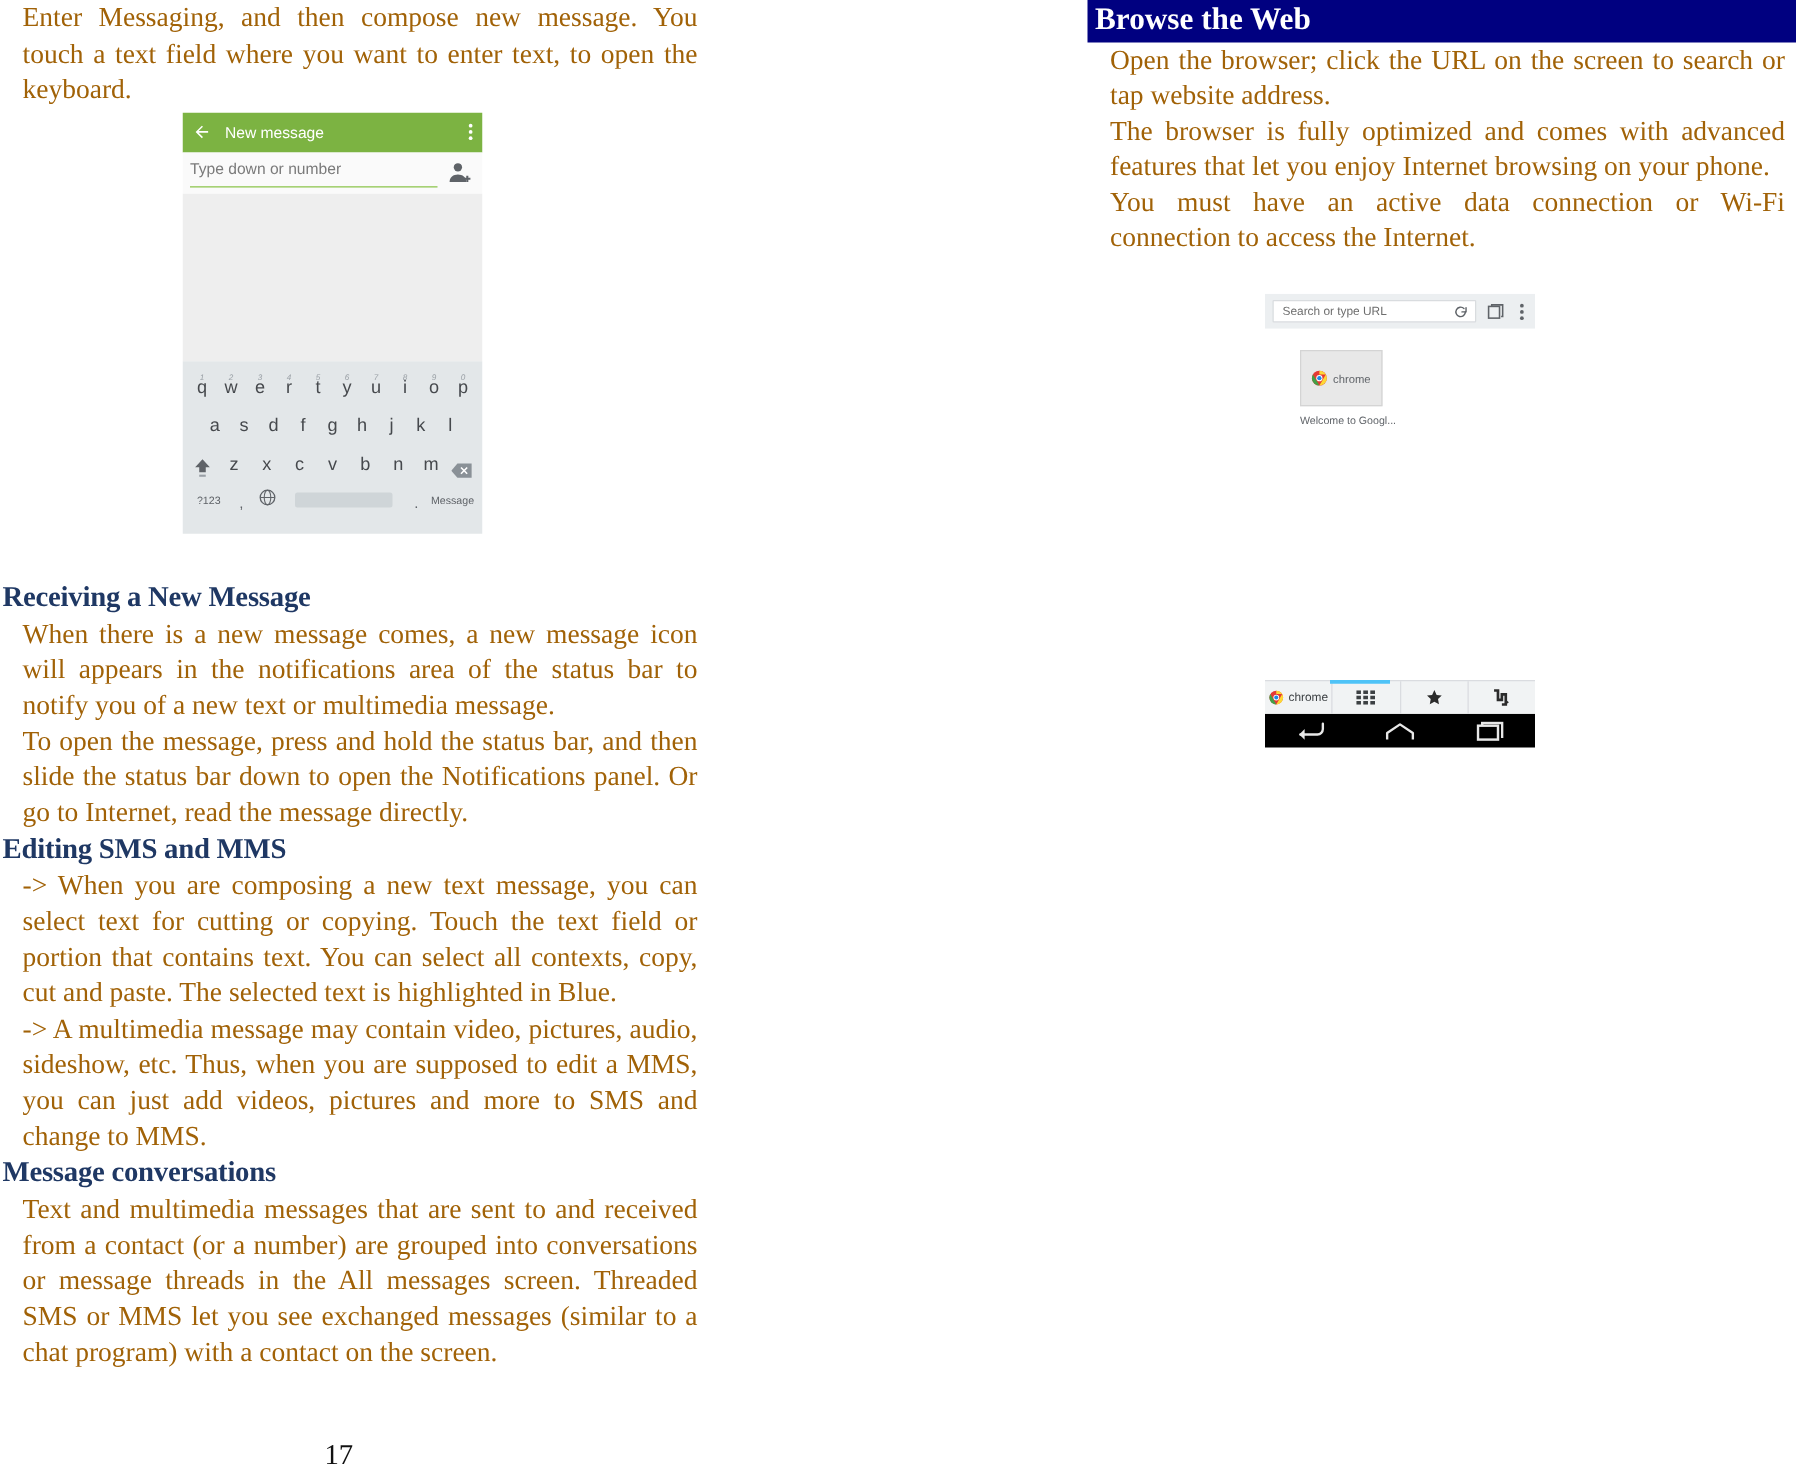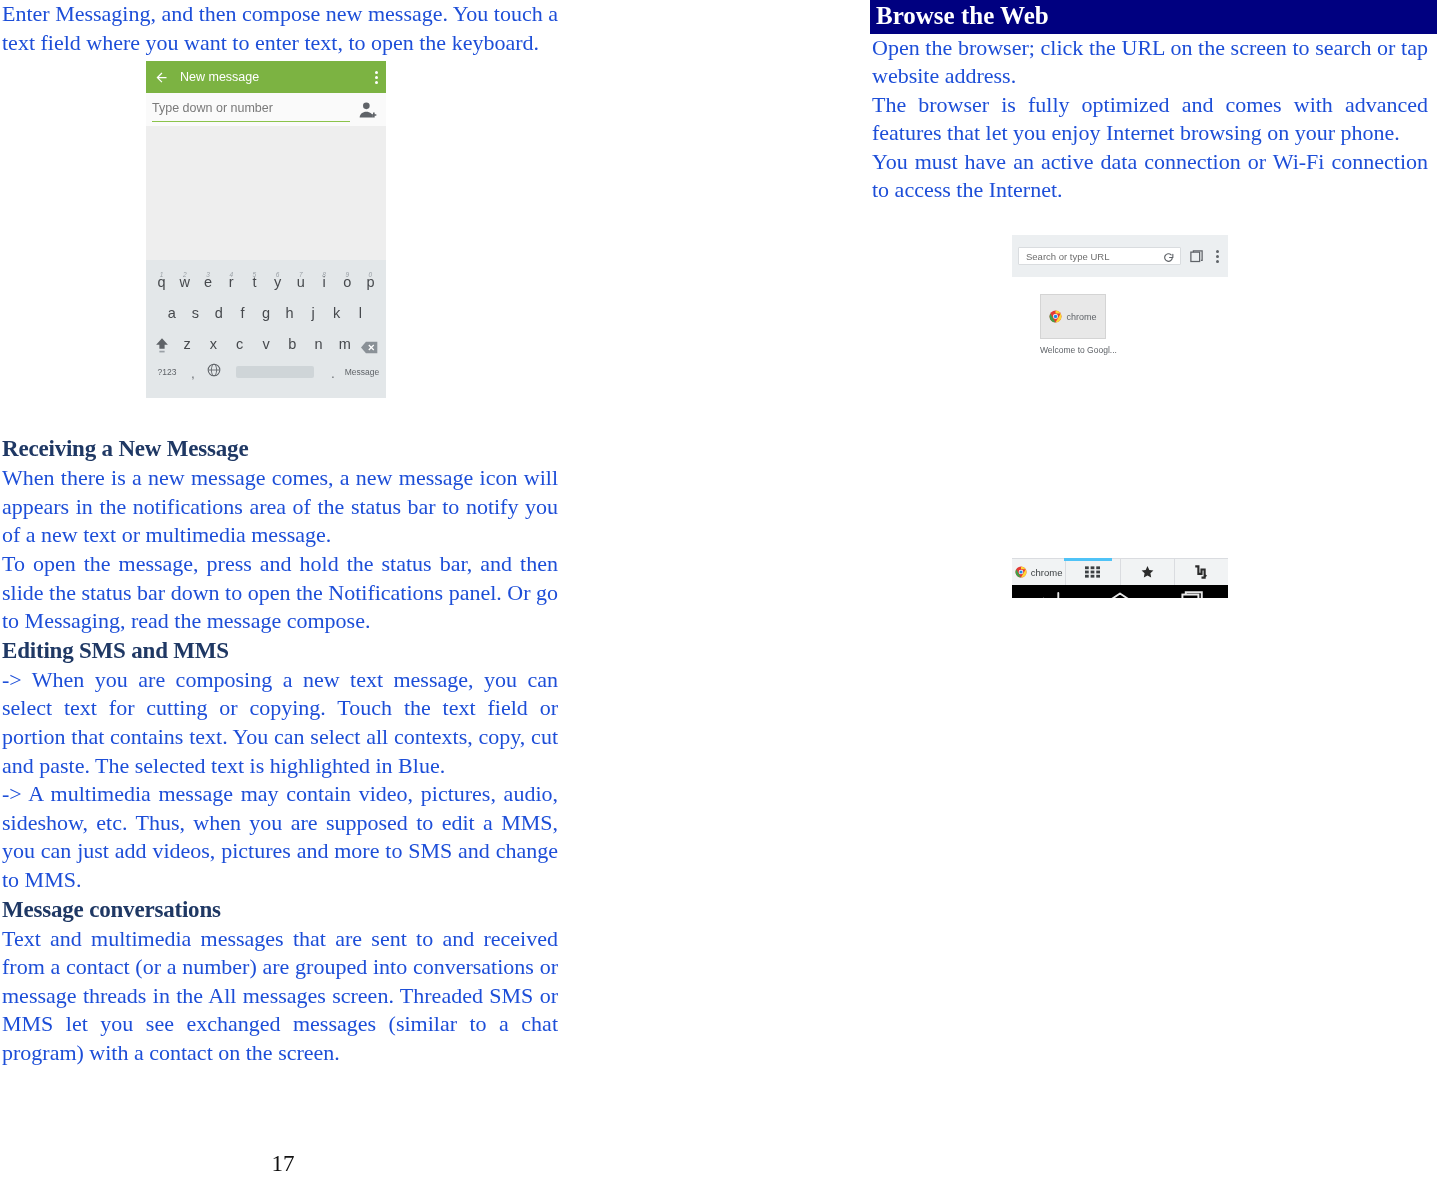--- a/index.html
+++ b/index.html
@@ -50,25 +50,25 @@
     display: block;
   }
   .banner-left  { width: 554px; }
   .banner-right { width: 561px; }
 
   
   .para {
     font-family: "Liberation Serif", serif;
     font-size: 22px;
     line-height: 1.30;
-    color: #1d4ed8;
+    color: #a16207;
     text-align: justify;
     text-justify: inter-word;
     margin: 0;
-    padding: 0 2px 0 2px;
+    padding: 0 2px 0 18px;
     hyphens: none;
   }
 
   
   .justify-all { text-align-last: justify; }
 
   
   .subhead {
     font-family: "Liberation Serif", serif;
     font-weight: bold;
@@ -82,21 +82,21 @@
 
   
   .page-number {
     position: absolute;
     bottom: 10px;
     font-family: "Liberation Serif", serif;
     font-size: 23px;
     color: #111111;
     text-align: center;
   }
-  .page-number-left  { left: 253px; width: 60px; }
+  .page-number-left  { left: 241px; width: 60px; }
 
   
   .shot-sms {
     width: 240px;
     height: 373px;
     margin: 4px 0 0 146px;
     background: #ffffff;
     position: relative;
     font-family: "Liberation Sans", sans-serif;
     overflow: hidden;
@@ -273,21 +273,21 @@
     width: 216px;
     height: 363px;
     margin: 30px 0 0 142px;
     background: #ffffff;
     position: relative;
     font-family: "Liberation Sans", sans-serif;
     overflow: hidden;
     border: 0;
   }
   .br-topbar {
-    height: 42px;
+    height: 28px;
     background: #eceff1;
     display: flex;
     align-items: center;
     padding: 0 7px 0 6px;
     box-sizing: border-box;
   }
   .br-urlbar {
     flex: 1 1 auto;
     height: 18px;
     background: #ffffff;
@@ -489,21 +489,21 @@
             </span>
             <span class="kbd-space"></span>
             <span class="kbd-punc">.</span>
             <span class="kbd-label l-ret">Message</span>
           </div>
         </div>
       </div>
 
       <h2 class="subhead">Receiving a New Message</h2>
       <p class="para">When there is a new message comes, a new message icon will appears in the notifications area of the status bar to notify you of a new text or multimedia message.</p>
-      <p class="para" style="text-align-last:left;">To open the message, press and hold the status bar, and then slide the status bar down to open the Notifications panel. Or go to Messaging, read the message compose.</p>
+      <p class="para" style="text-align-last:left;">To open the message, press and hold the status bar, and then slide the status bar down to open the Notifications panel. Or go to Internet, read the message directly.</p>
 
       <h2 class="subhead">Editing SMS and MMS</h2>
       <p class="para" style="text-align-last:left;">-&gt; When you are composing a new text message, you can select text for cutting or copying. Touch the text field or portion that contains text. You can select all contexts, copy, cut and paste. The selected text is highlighted in Blue.</p>
       <p class="para" style="text-align-last:left;">-&gt; A multimedia message may contain video, pictures, audio, sideshow, etc. Thus, when you are supposed to edit a MMS, you can just add videos, pictures and more to SMS and change to MMS.</p>
 
       <h2 class="subhead">Message conversations</h2>
       <p class="para" style="text-align-last:left;">Text and multimedia messages that are sent to and received from a contact (or a number) are grouped into conversations or message threads in the All messages screen. Threaded SMS or MMS let you see exchanged messages (similar to a chat program) with a contact on the screen.</p>
 
     </div>
     <div class="page-number page-number-left">17</div>

